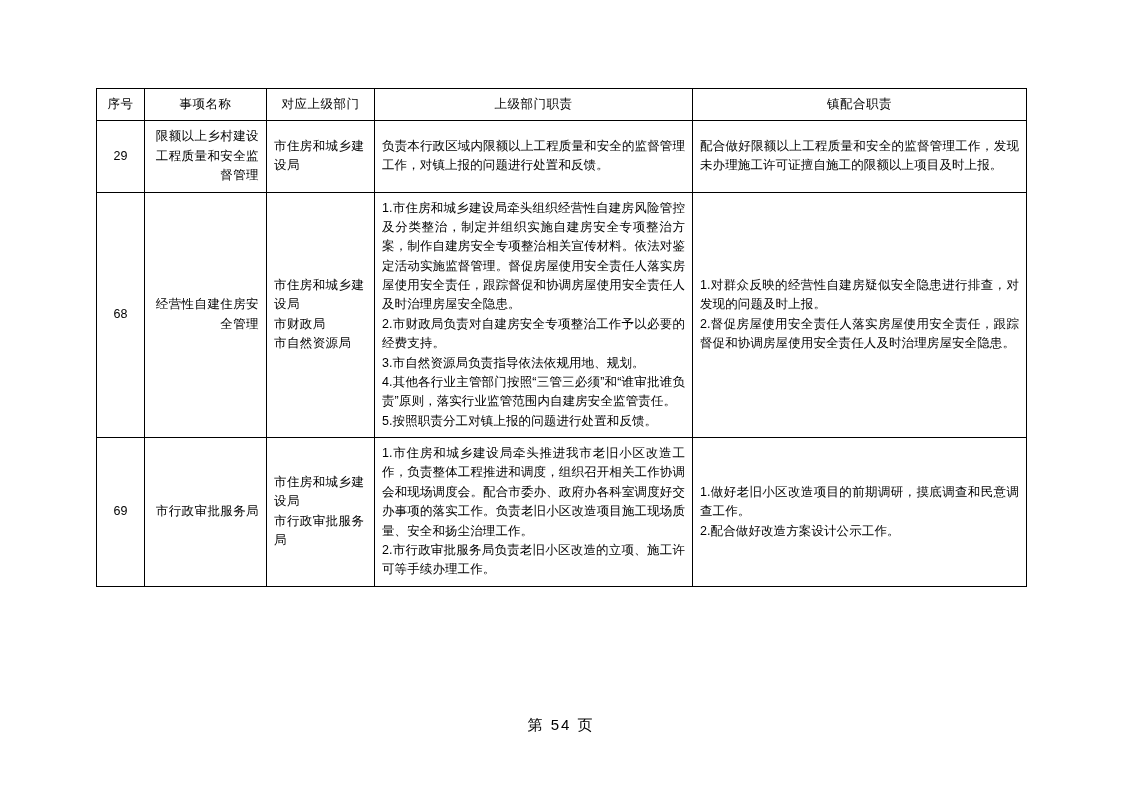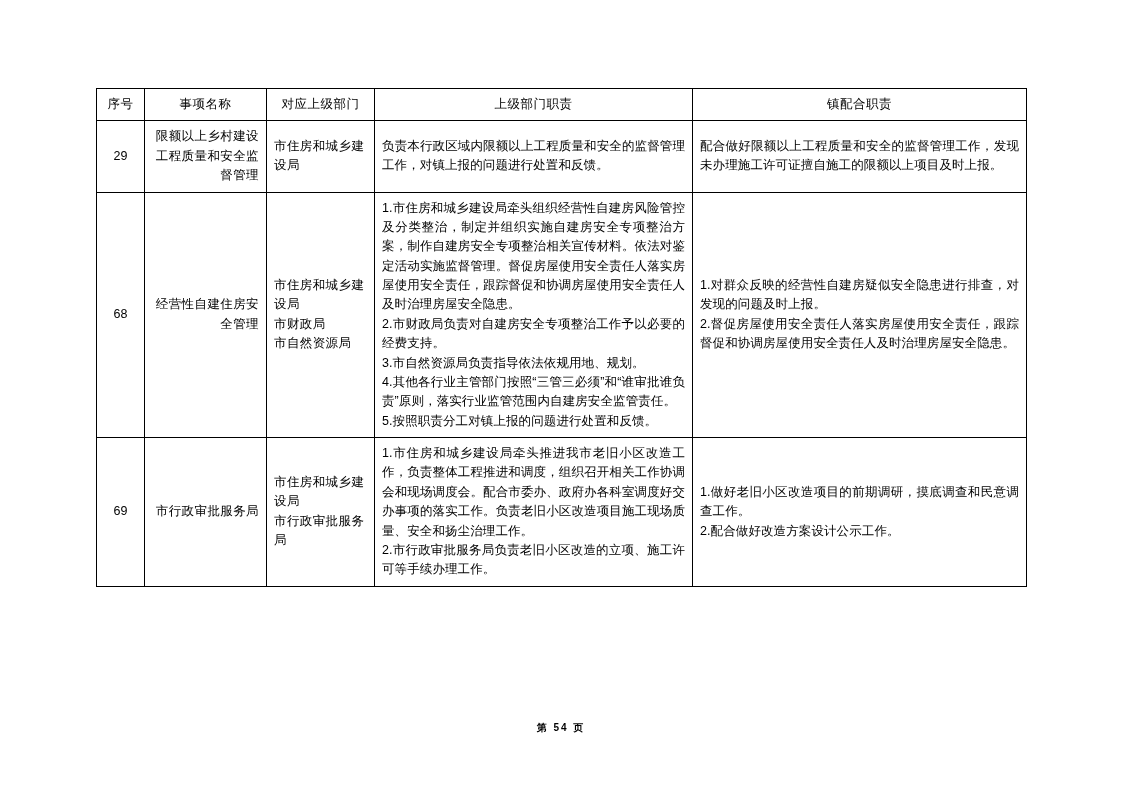--- a/index.html
+++ b/index.html
@@ -79,22 +79,22 @@
   }
   .multiline {
     white-space: pre-wrap;
   }
   .footer {
     position: absolute;
     left: 0;
     right: 0;
     bottom: 58px;
     text-align: center;
-    font-size: 10px;
-    font-weight: bold;
+    font-size: 15px;
+    font-weight: normal;
     letter-spacing: 2px;
   }
 </style>
 </head>
 <body>
 
 <div class="page">
 
   <table class="doc-table">
     <colgroup>

